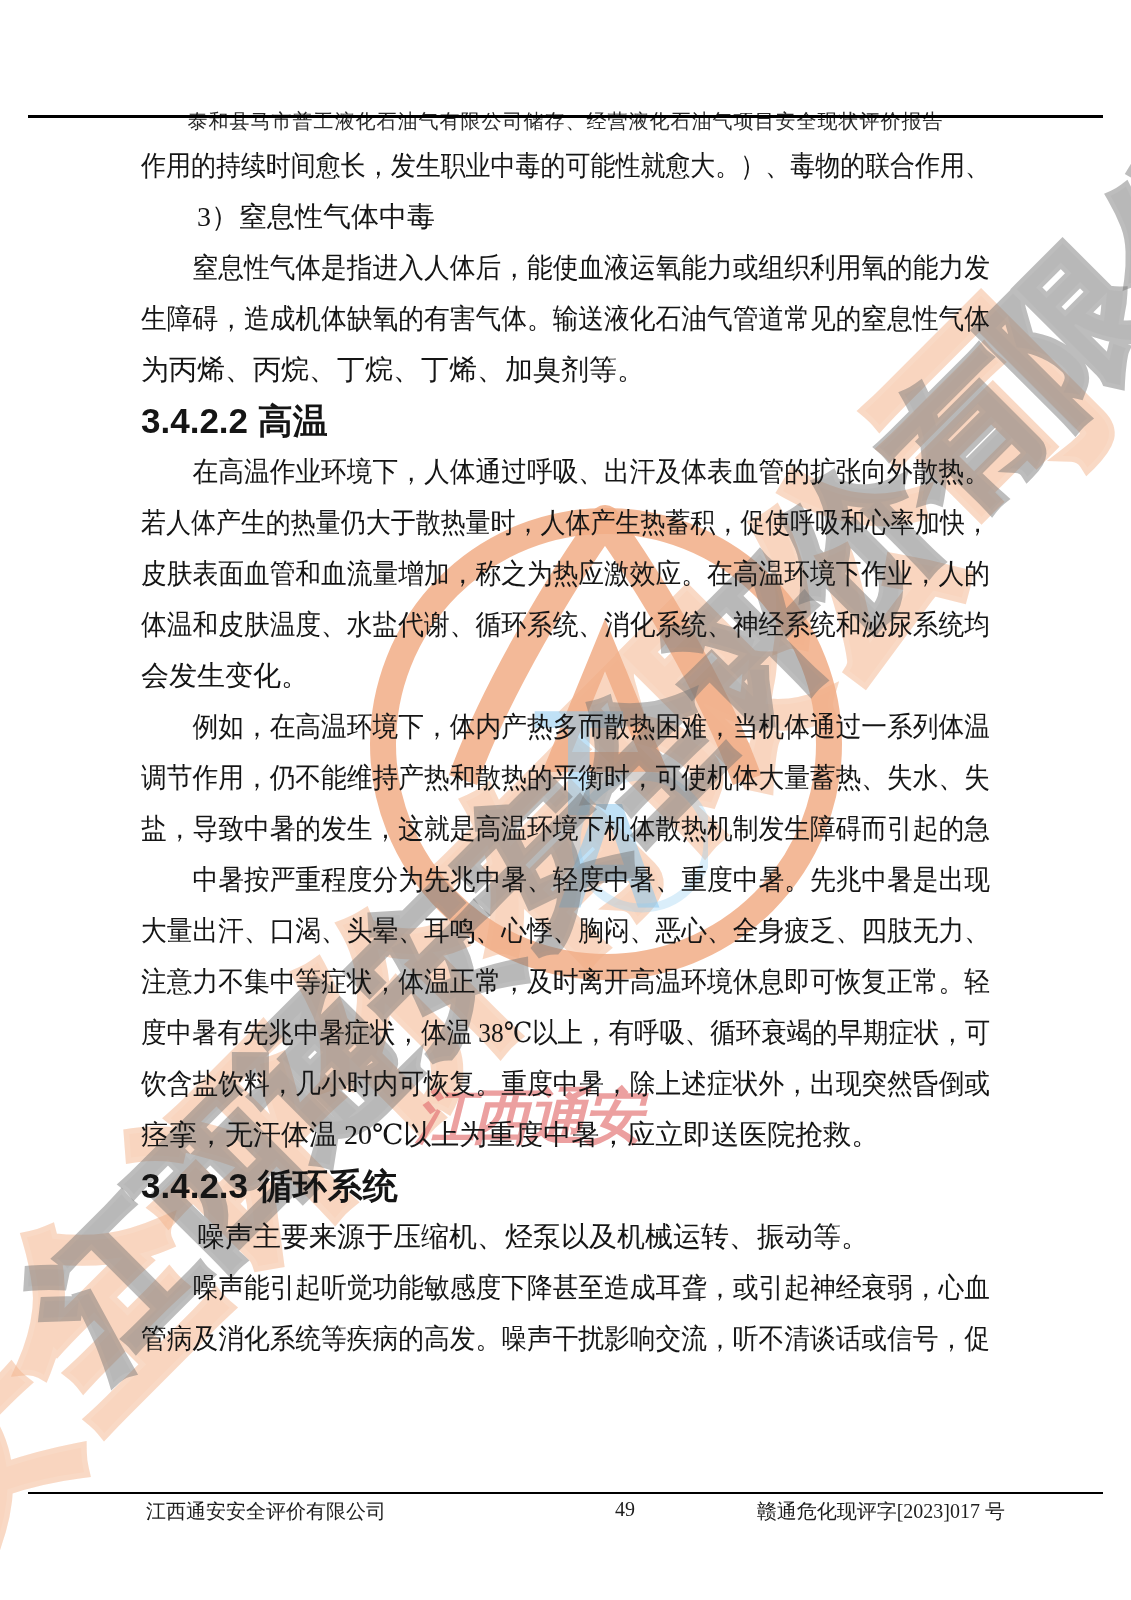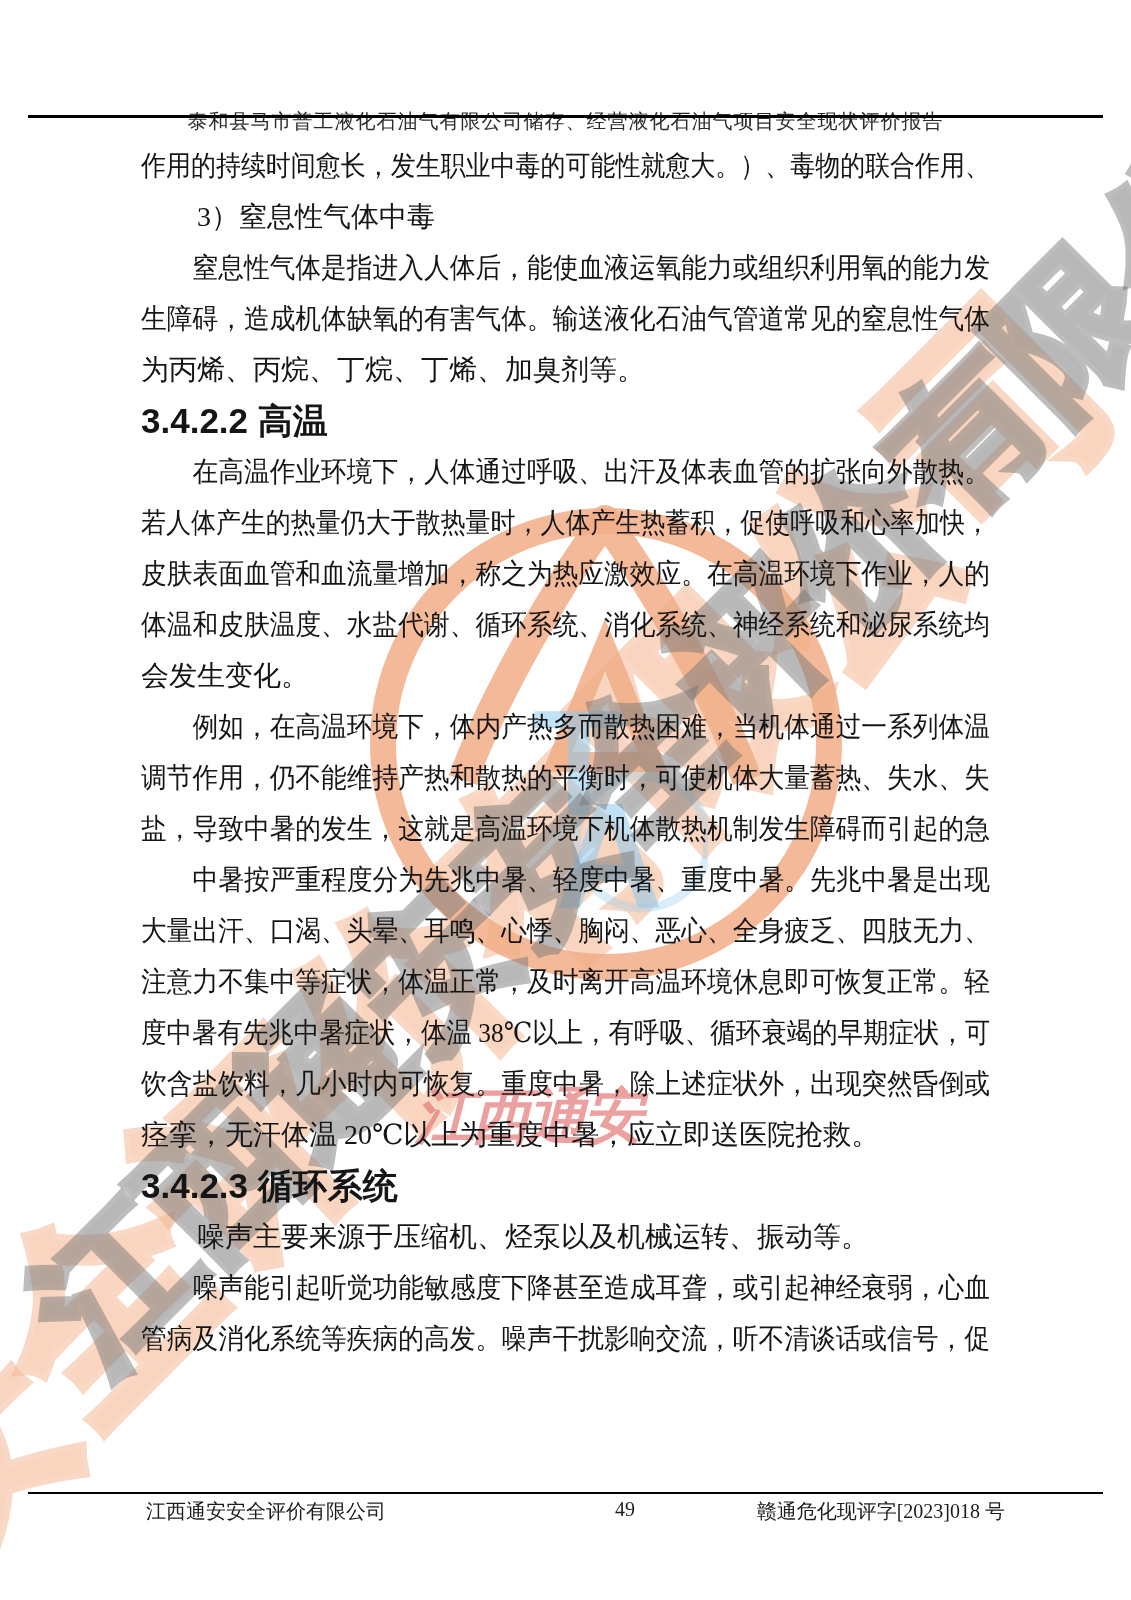--- a/index.html
+++ b/index.html
@@ -112,15 +112,15 @@
       <div class="line cont">痉挛，无汗体温 20℃以上为重度中暑，应立即送医院抢救。</div>
       <div class="line heading">3.4.2.3 循环系统</div>
       <div class="line indent">噪声主要来源于压缩机、烃泵以及机械运转、振动等。</div>
       <div class="line indent" style="transform: scaleX(0.918831);">噪声能引起听觉功能敏感度下降甚至造成耳聋，或引起神经衰弱，心血</div>
       <div class="line cont" style="transform: scaleX(0.918831);">管病及消化系统等疾病的高发。噪声干扰影响交流，听不清谈话或信号，促</div>
     </div>
 
   <div id="footer-rule"></div>
   <div id="footer-left" class="footer-text">江西通安安全评价有限公司</div>
   <div id="footer-center" class="footer-text">49</div>
-  <div id="footer-right" class="footer-text">赣通危化现评字[2023]018 号</div>
+  <div id="footer-right" class="footer-text">赣通危化现评字[2023]017 号</div>
 
 </div>
 
 </body></html>

